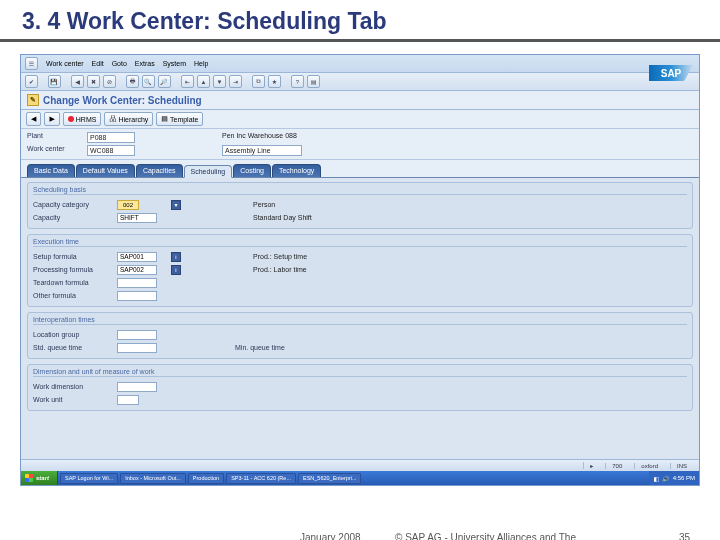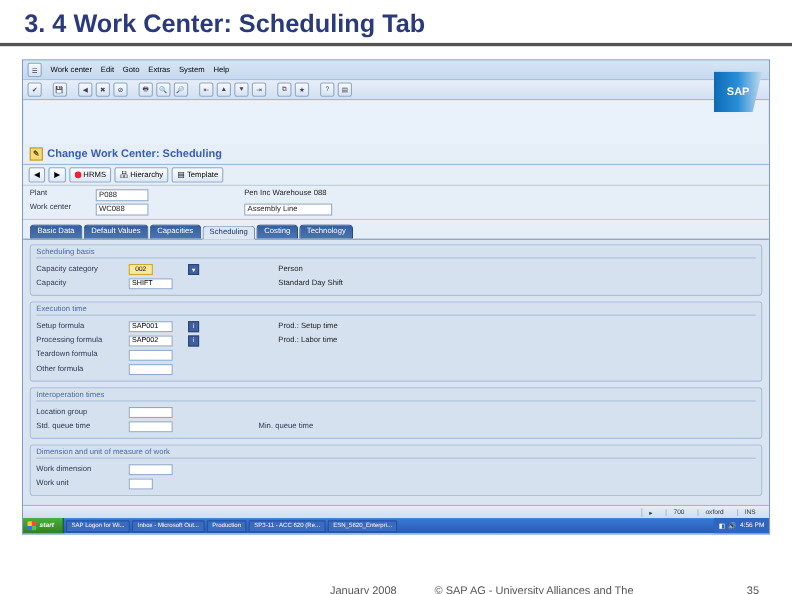--- a/index.html
+++ b/index.html
@@ -37,21 +37,21 @@
     font-size: 7px;
     border-bottom: 1px solid #9db7d8;
     align-items: center;
   }
   .menubar span { cursor: default; }
   .sap-logo {
     position: absolute;
     right: 6px;
     top: 10px;
     width: 44px;
-    height: 37px;
+    height: 16px;
     background: linear-gradient(90deg,#0b6ab8 0%,#2a8fd6 50%,#c5dbef 100%);
     color: #fff;
     font-weight: bold;
     font-size: 10px;
     display: flex;
     align-items: center;
     justify-content: center;
     clip-path: polygon(0 0,100% 0,80% 100%,0 100%);
   }
   .toolbar {
@@ -76,21 +76,20 @@
   .page-title {
     background: #e6eef8;
     color: #3a5eaa;
     font-weight: bold;
     font-size: 10px;
     padding: 3px 6px;
     border-bottom: 1px solid #9db7d8;
     display: flex;
     gap: 4px;
     align-items: center;
-    margin-top: 40px;
   }
   .page-title .icon-sq {
     width: 12px; height: 12px;
     background: #f5d97a;
     border: 1px solid #bb9a2e;
     display: inline-flex;
     align-items: center;
     justify-content: center;
     font-size: 7px;
     color: #6b4e00;

